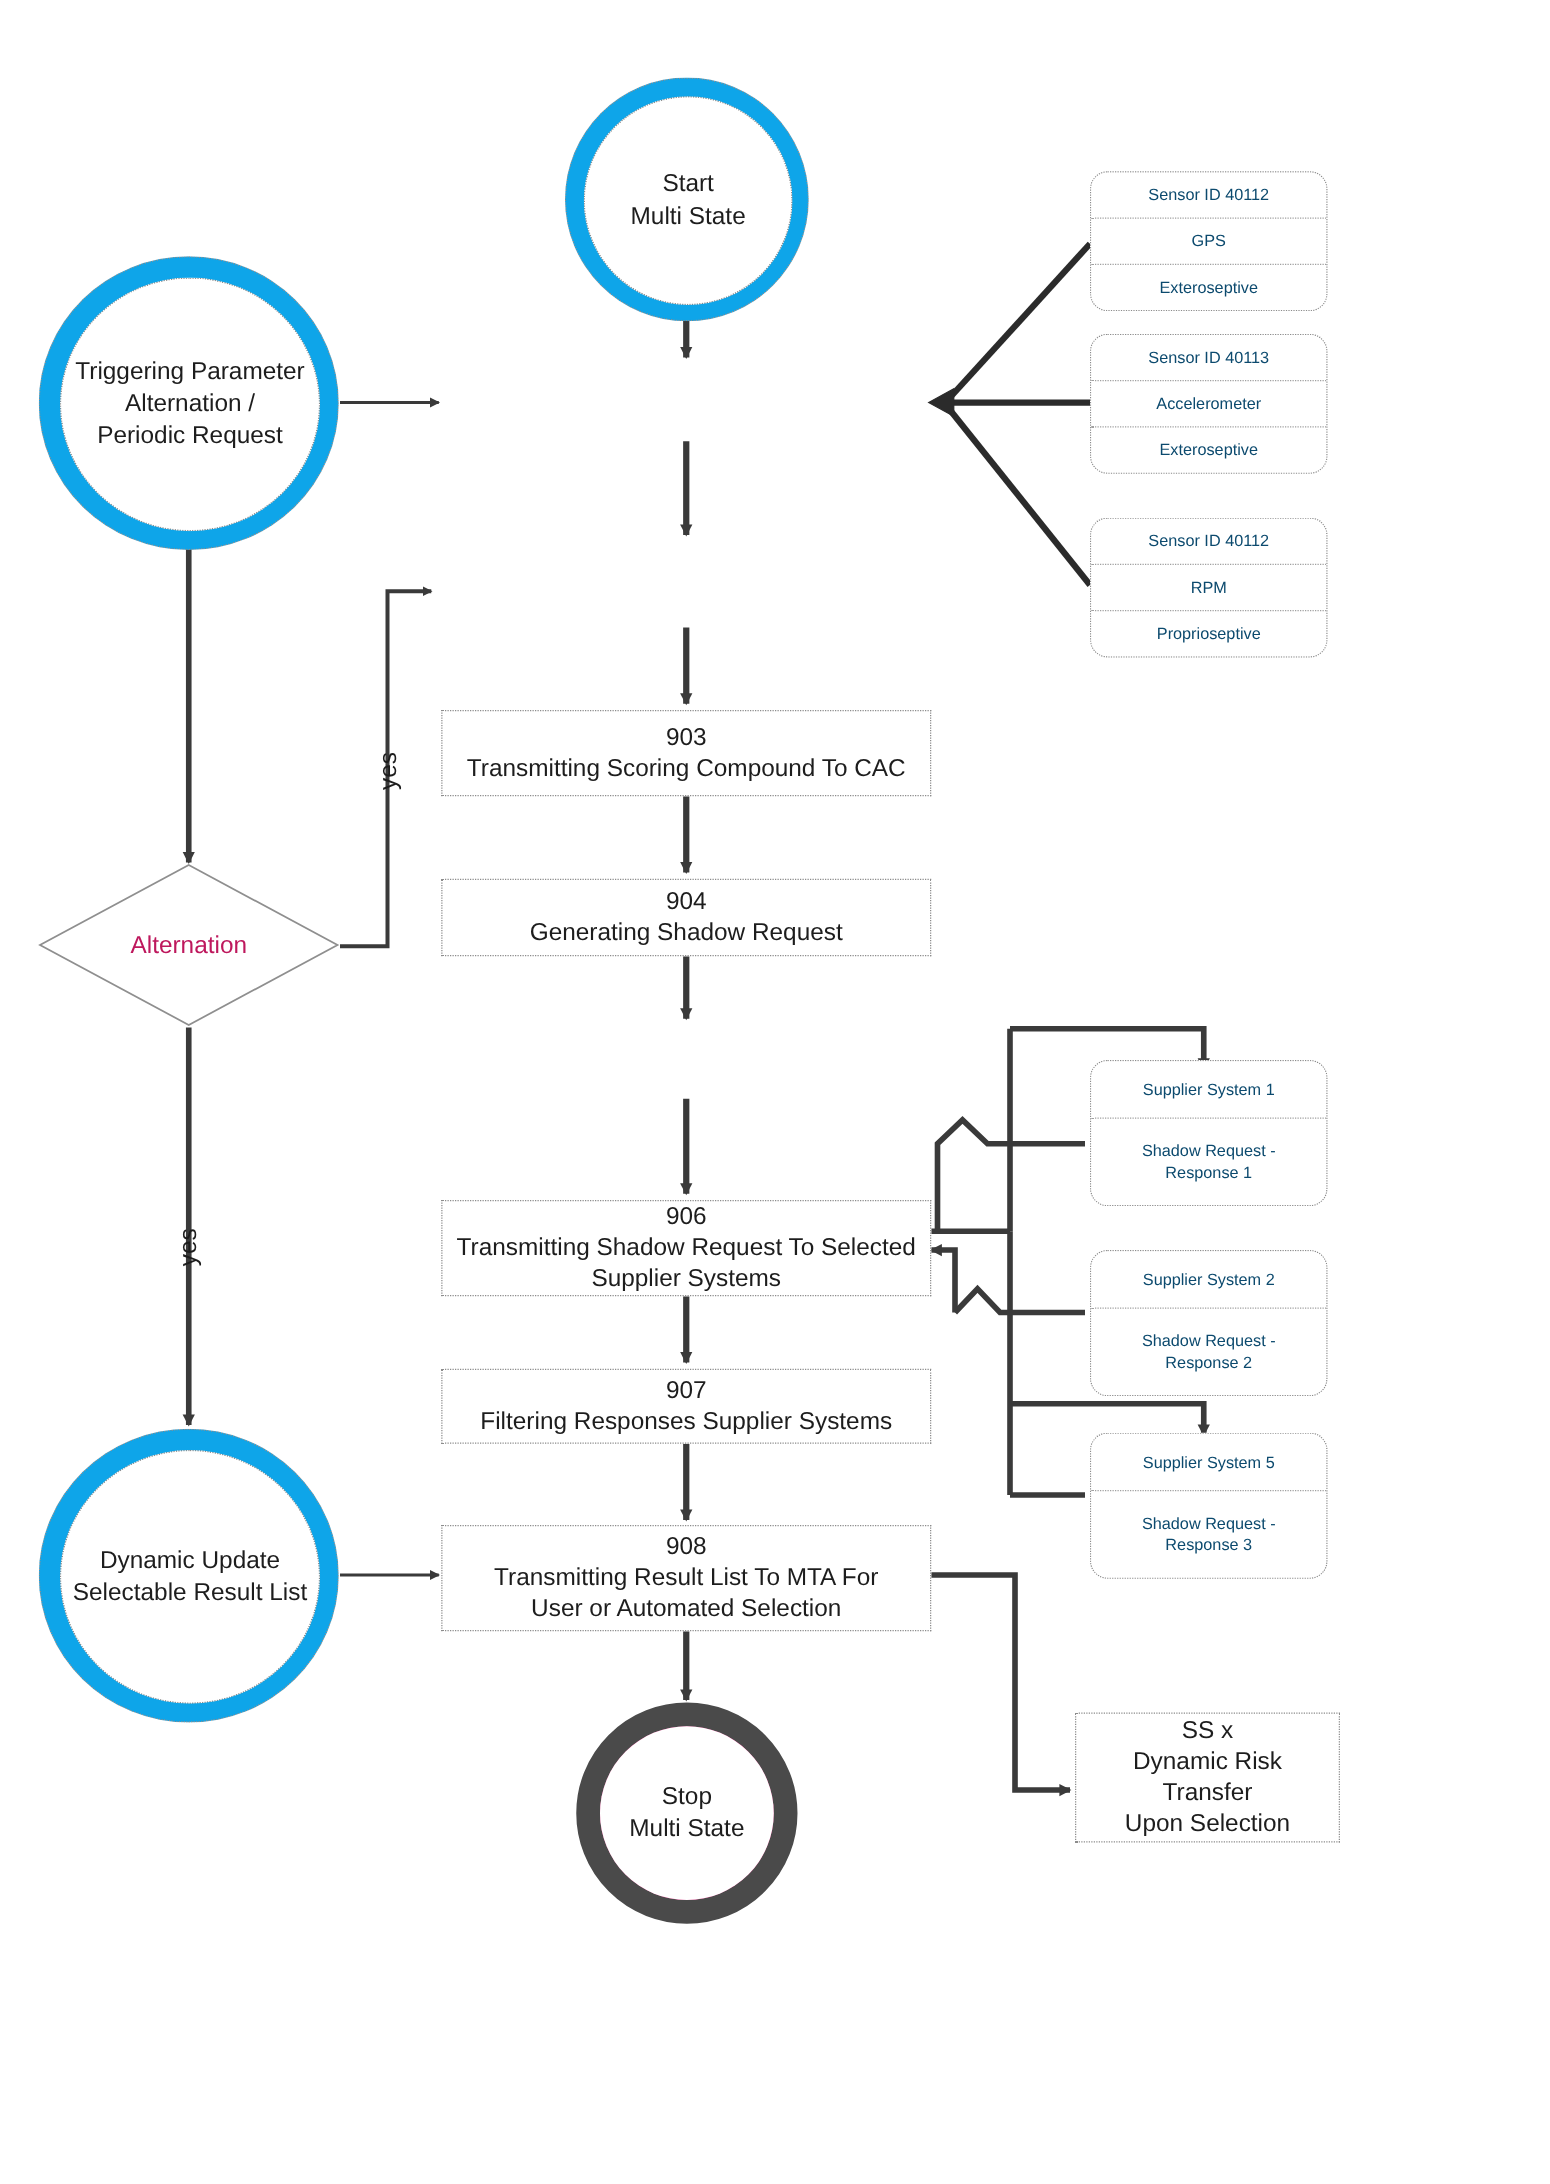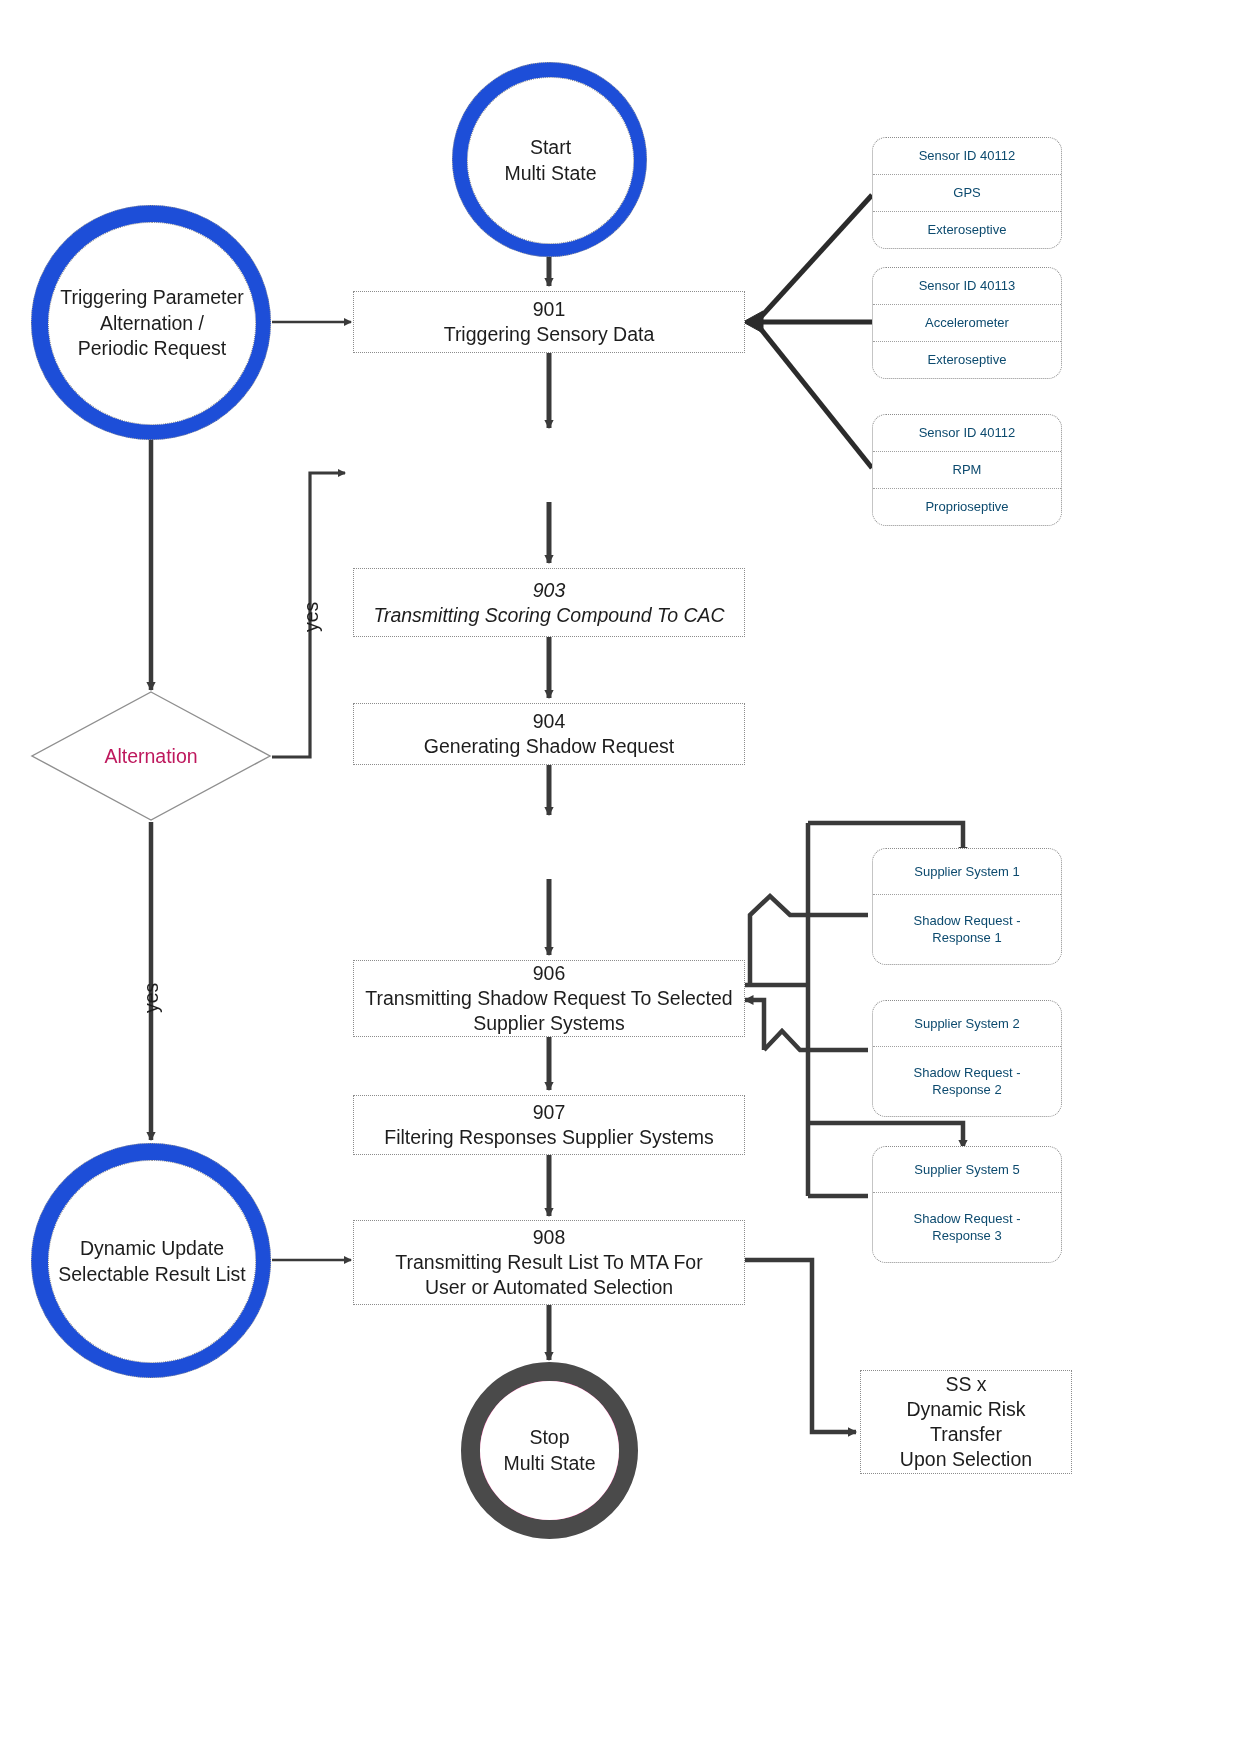--- a/index.html
+++ b/index.html
@@ -71,21 +71,21 @@
   }
   .card .row + .row { border-top: 1px dotted #a0a0a0; }
   .card .row.tall { flex: 1.55 1 0; }
 
   
   .term {
     position: absolute;
     box-sizing: border-box;
     border: 1px dotted #8f8f8f;
     border-radius: 50%;
-    background: #1d4ed8;
+    background: #0ea5e9;
   }
   .term .inner {
     position: absolute;
     box-sizing: border-box;
     border: 1px dotted #8f8f8f;
     border-radius: 50%;
     background: #ffffff;
     display: flex;
     align-items: center;
     justify-content: center;
@@ -261,27 +261,23 @@
 
   <div class="term solid" style="left:461px; top:1362px; width:177px; height:177px;">
     <div class="inner" style="left:0px; top:0px; width:139px; height:139px;">
       <div>
         <div>Stop</div>
         <div>Multi State</div>
       </div>
     </div>
   </div>
 
-  <div class="proc" style="left:353px; top:291px; width:392px; height:62px;">
-    <span class="num">901</span>
-    <span class="lbl">Triggering Sensory Data</span>
-  </div>
-
-
-  <div class="proc" style="left:353px; top:568px; width:392px; height:69px;font-style:italic;">
+
+
+  <div class="proc" style="left:353px; top:568px; width:392px; height:69px;">
     <span class="num">903</span>
     <span class="lbl">Transmitting Scoring Compound To CAC</span>
   </div>
 
   <div class="proc" style="left:353px; top:703px; width:392px; height:62px;">
     <span class="num">904</span>
     <span class="lbl">Generating Shadow Request</span>
   </div>
 
 

